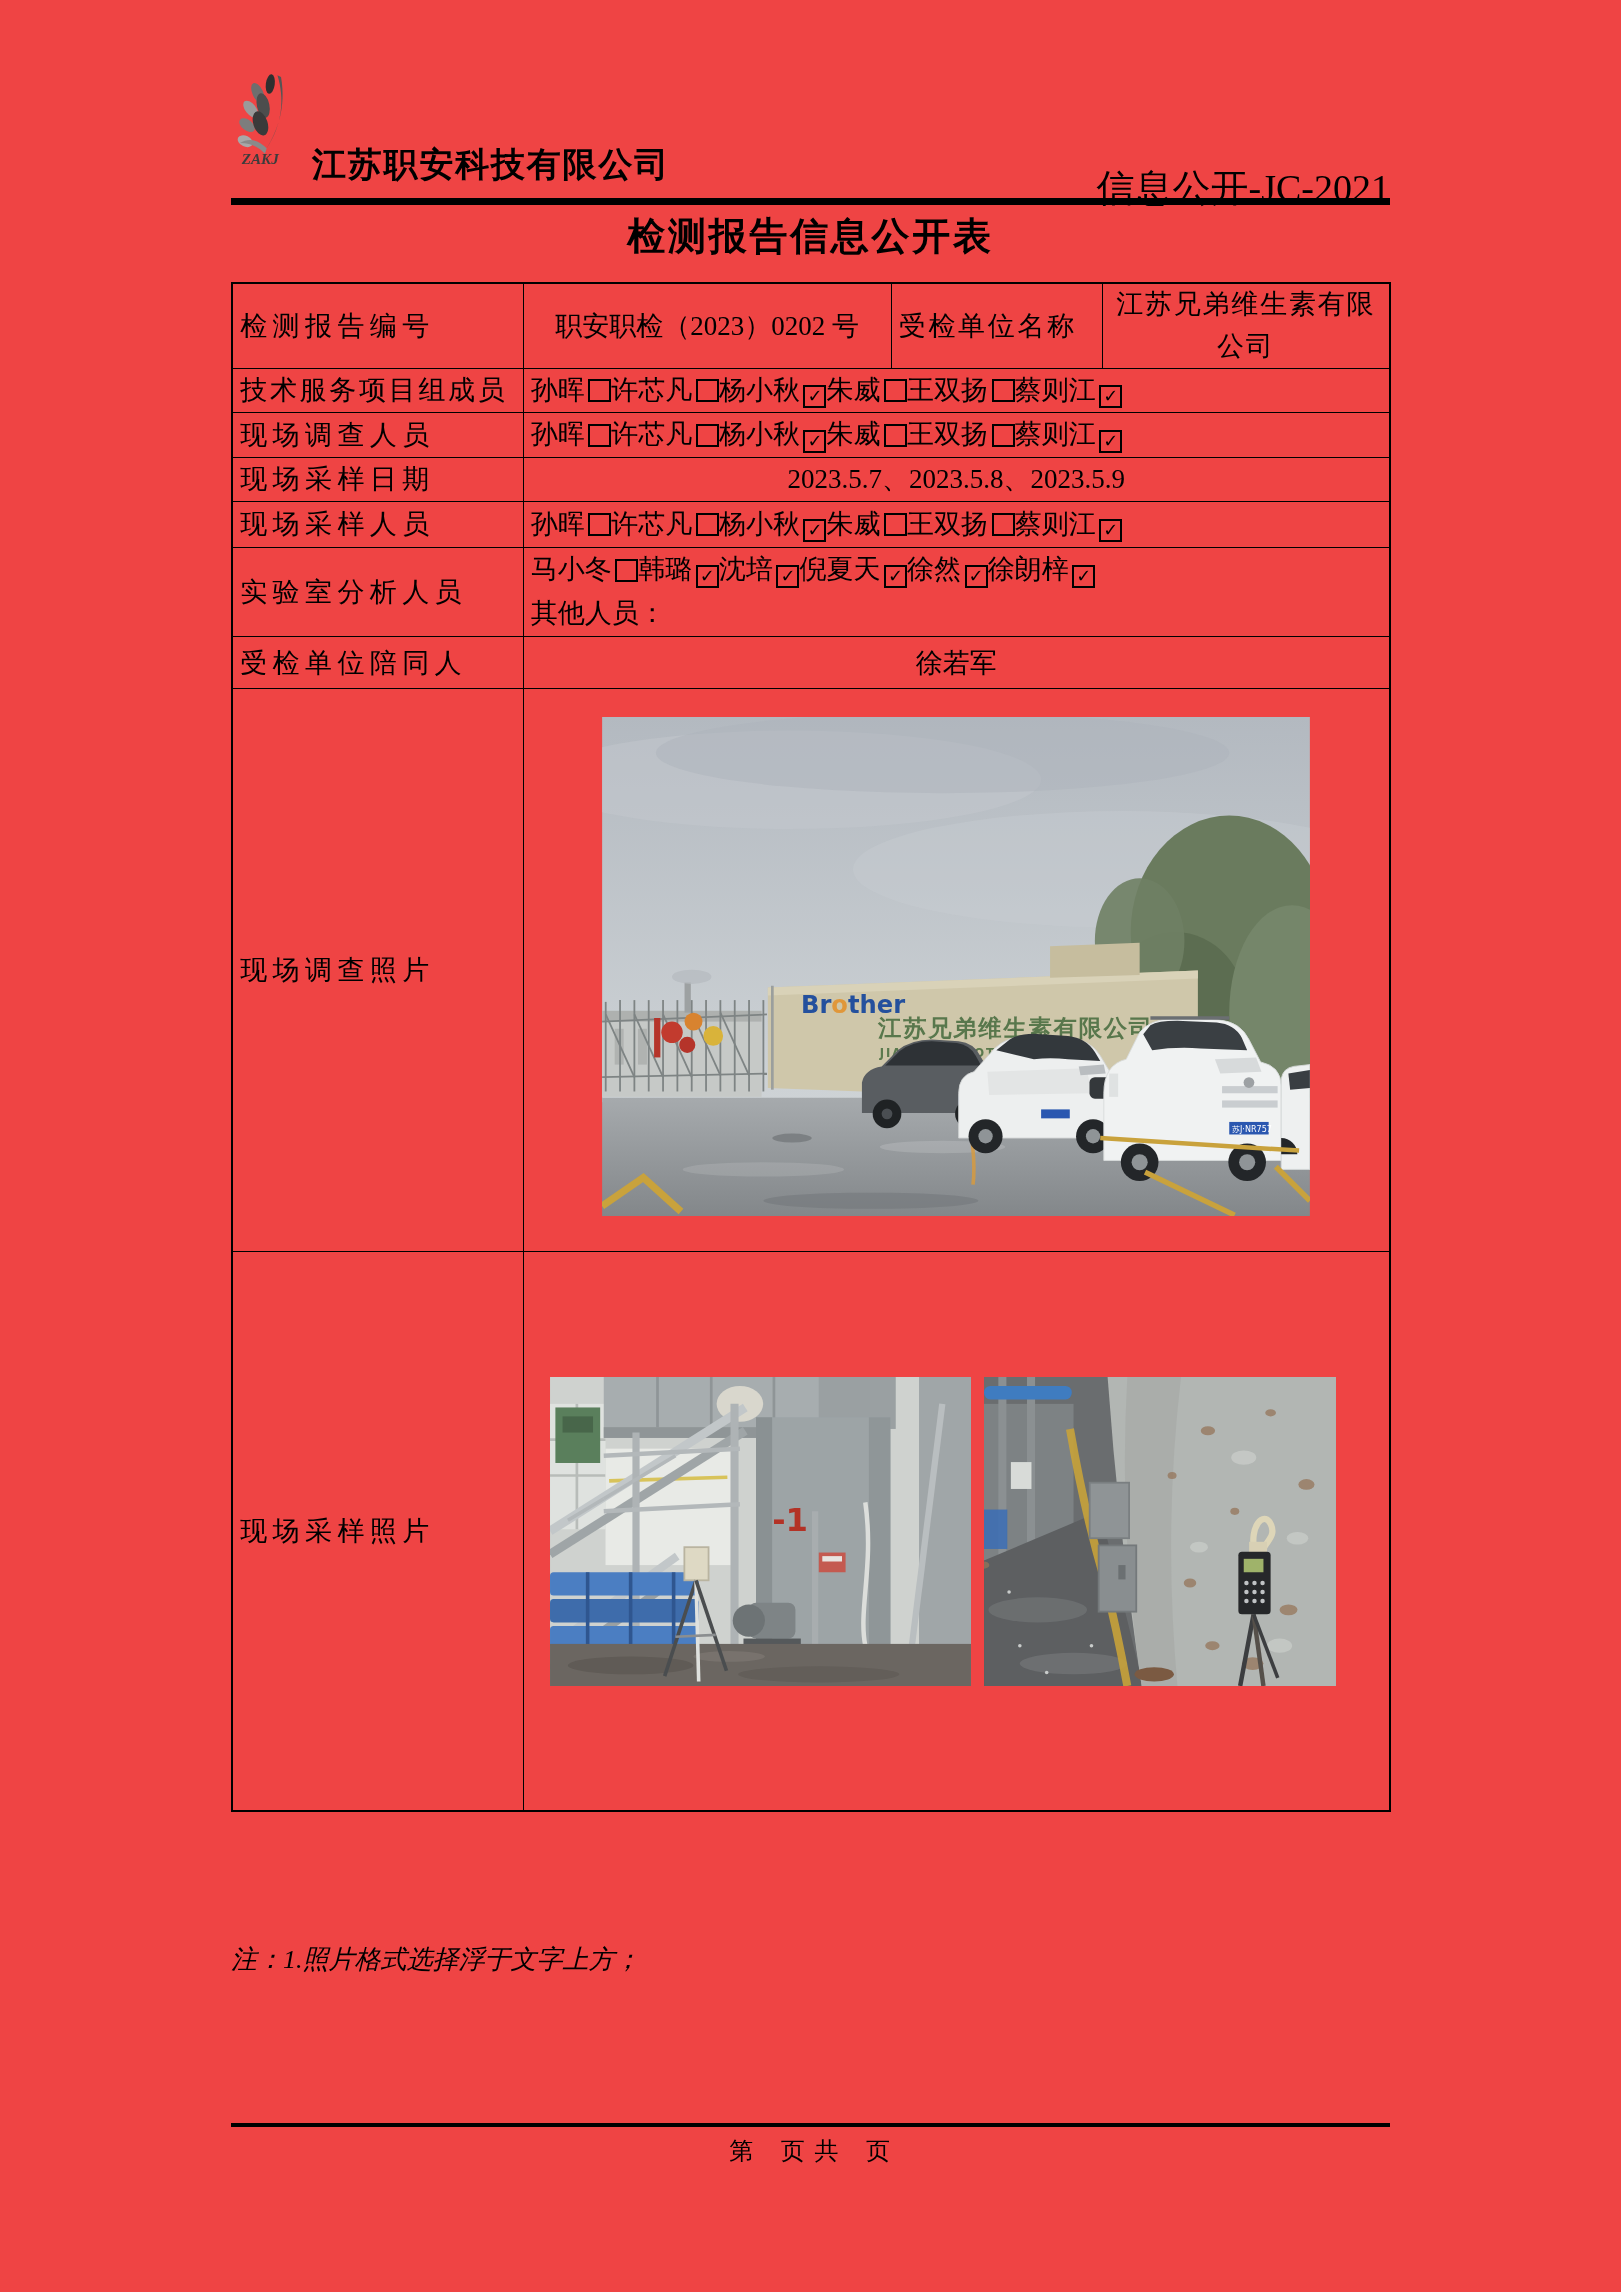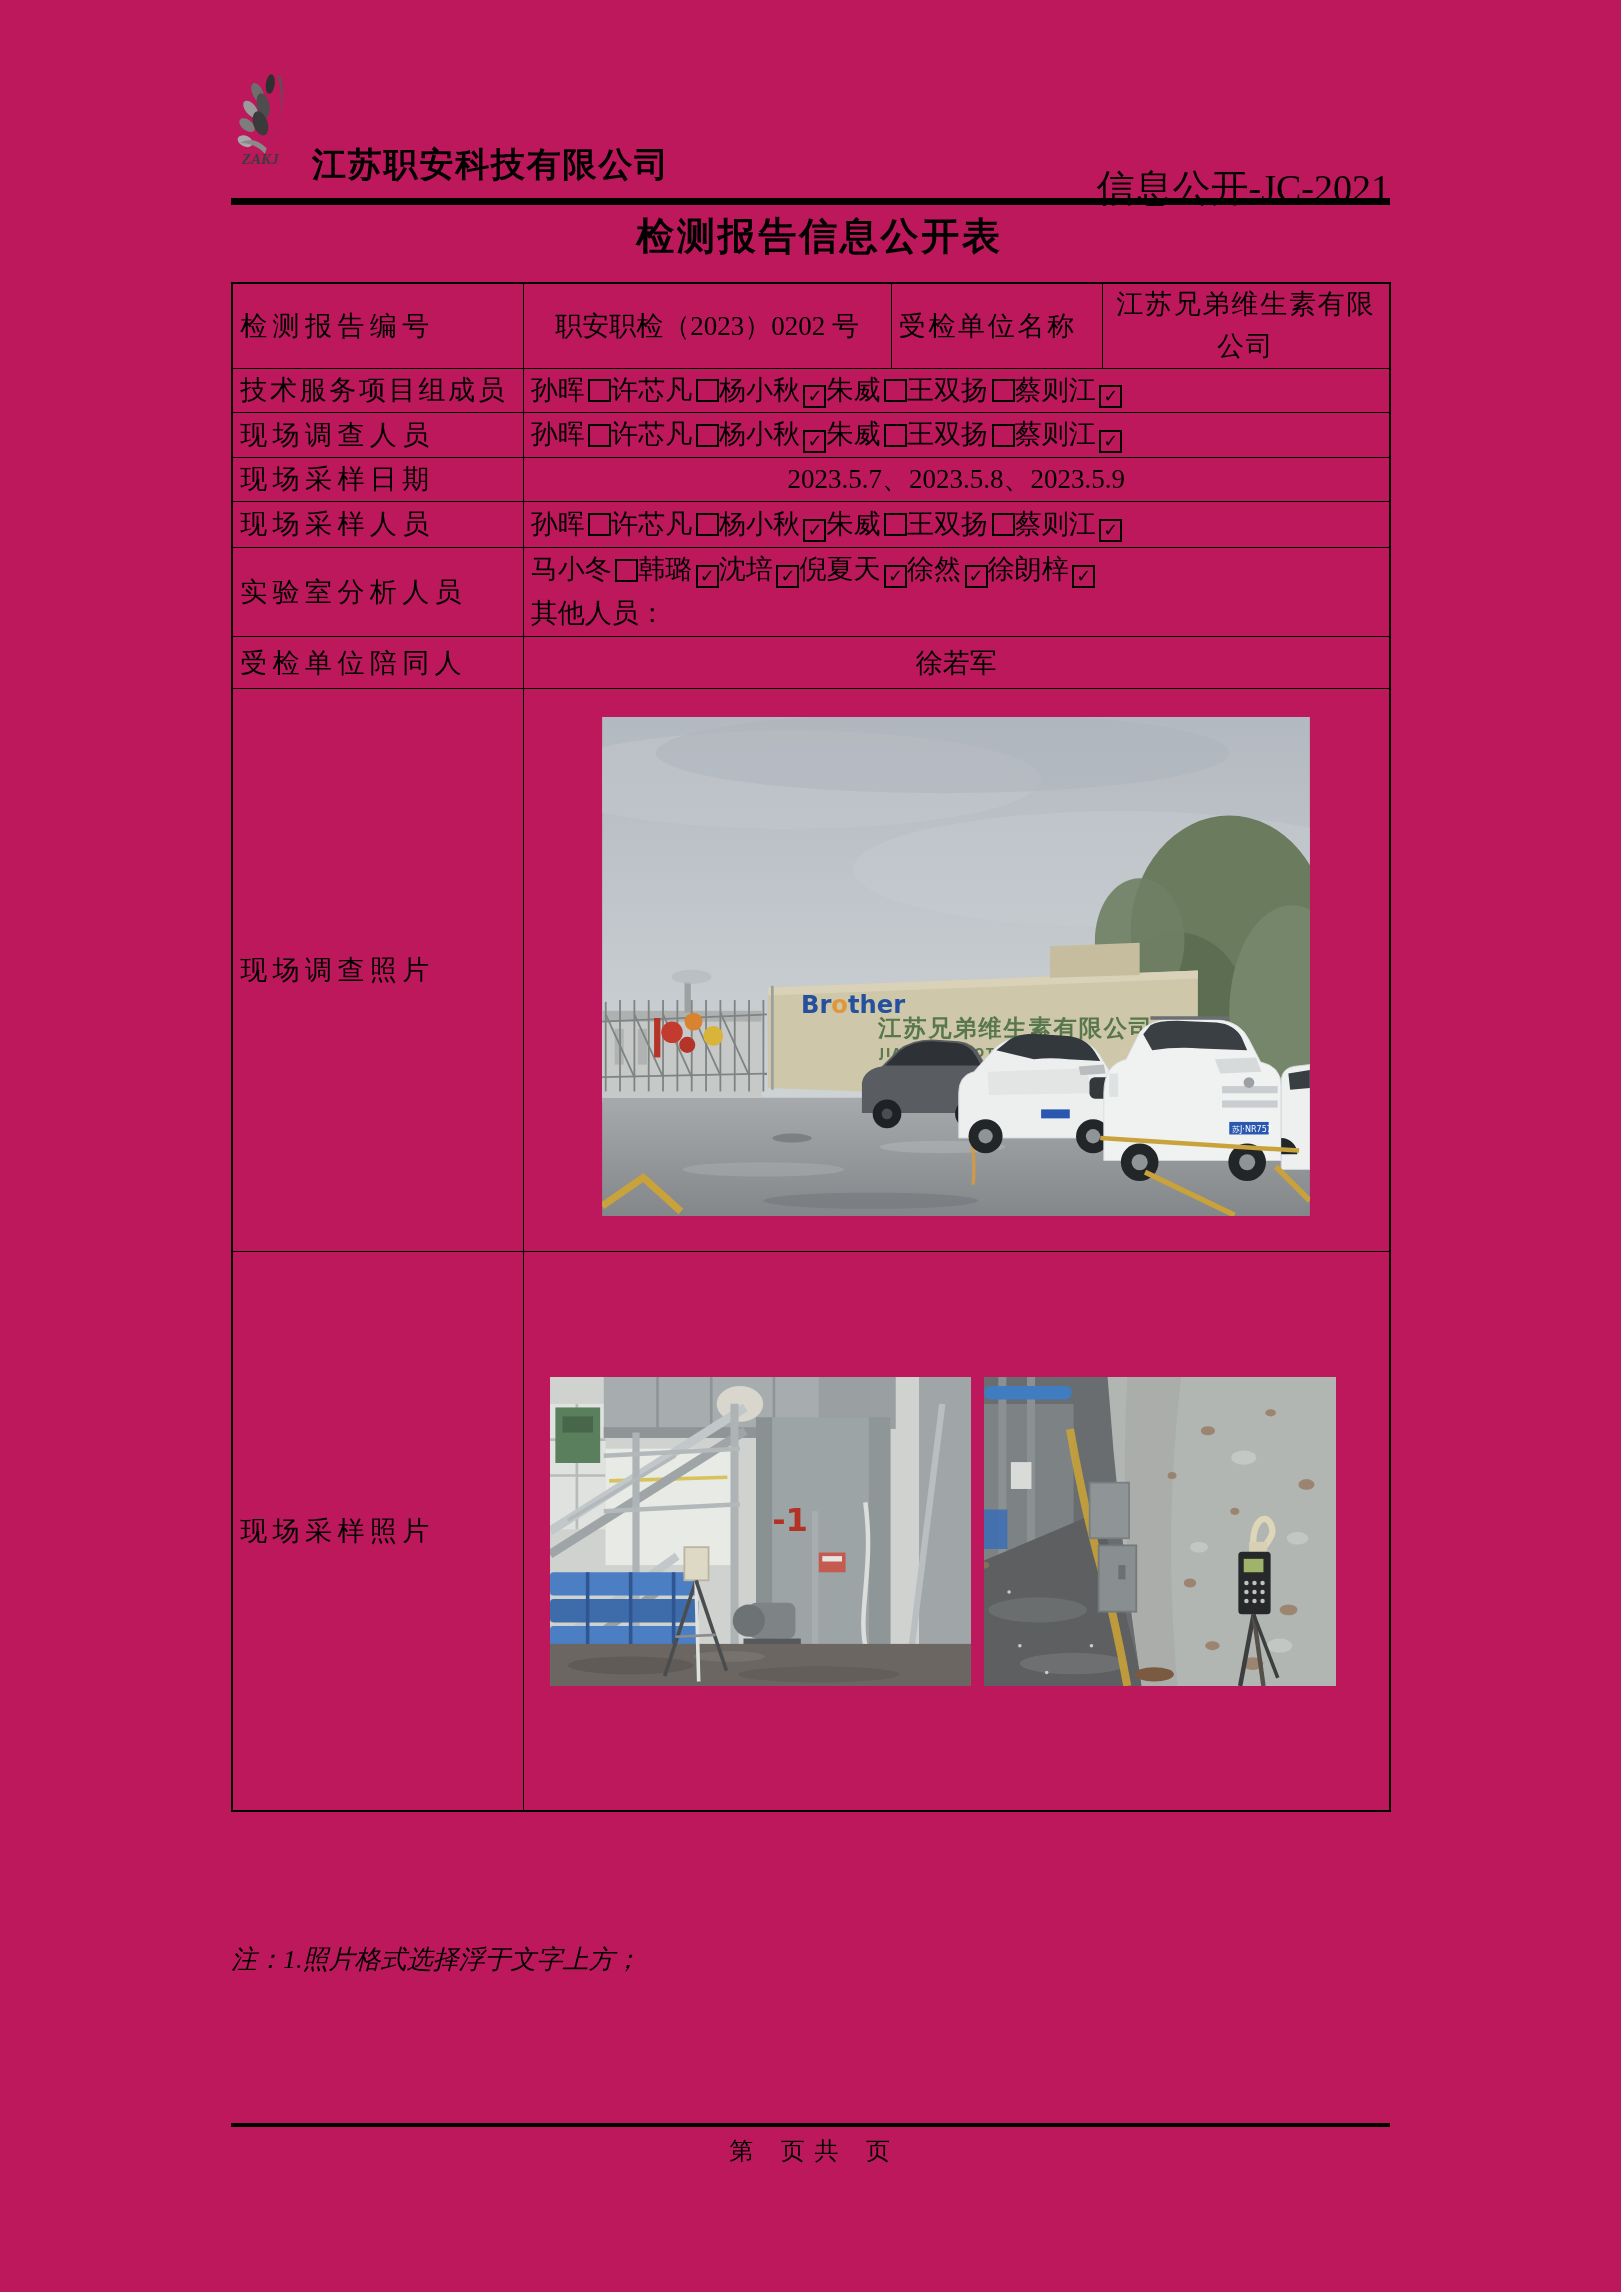--- a/index.html
+++ b/index.html
@@ -1,25 +1,25 @@
 <!DOCTYPE html>
 <html style="font-size:14.3px"><head>
 <meta charset="utf-8">
 <style>
   html,body{margin:0;padding:0;background:#ffffff;}
-  .page{position:relative;width:1621px;height:2293px;background:#be185d;overflow:hidden;
+  .page{position:relative;width:1621px;height:2293px;background:#ef4444;overflow:hidden;
         font-family:"Liberation Serif","DejaVu Serif",serif;color:#000;}
   
   .logo{position:absolute;left:231px;top:68px;}
   .company{position:absolute;left:312px;top:142px;font-family:"DejaVu Sans","Liberation Sans",sans-serif;
            font-weight:bold;font-size:34px;letter-spacing:1.8px;}
   .doccode{position:absolute;right:231px;top:163px;font-size:38px;font-weight:400;}
   .hrule{position:absolute;left:231px;top:198px;width:1159px;height:7.2px;background:#000;}
   
-  .title{position:absolute;left:240px;top:211px;width:1159px;text-align:center;
+  .title{position:absolute;left:231px;top:211px;width:1159px;text-align:center;
          font-family:"DejaVu Sans","Liberation Sans",sans-serif;font-weight:bold;font-size:38px;letter-spacing:2.7px;}
   
   table.report{position:absolute;left:231px;top:282px;width:1159px;border-collapse:collapse;table-layout:fixed;
                border:2.7px solid #000;}
   table.report td{border:1.8px solid #000;padding:0 7.2px;vertical-align:middle;font-size:27px;}
   td.lbl{text-align:left;letter-spacing:5.4px;font-size:26px;}
   td.lbl.tight{letter-spacing:2.7px;}
   td.val{text-align:center;}
   td.val-left{text-align:left;padding-left:18px;}
   .wrapbox{margin:0 auto;line-height:1.55;}

